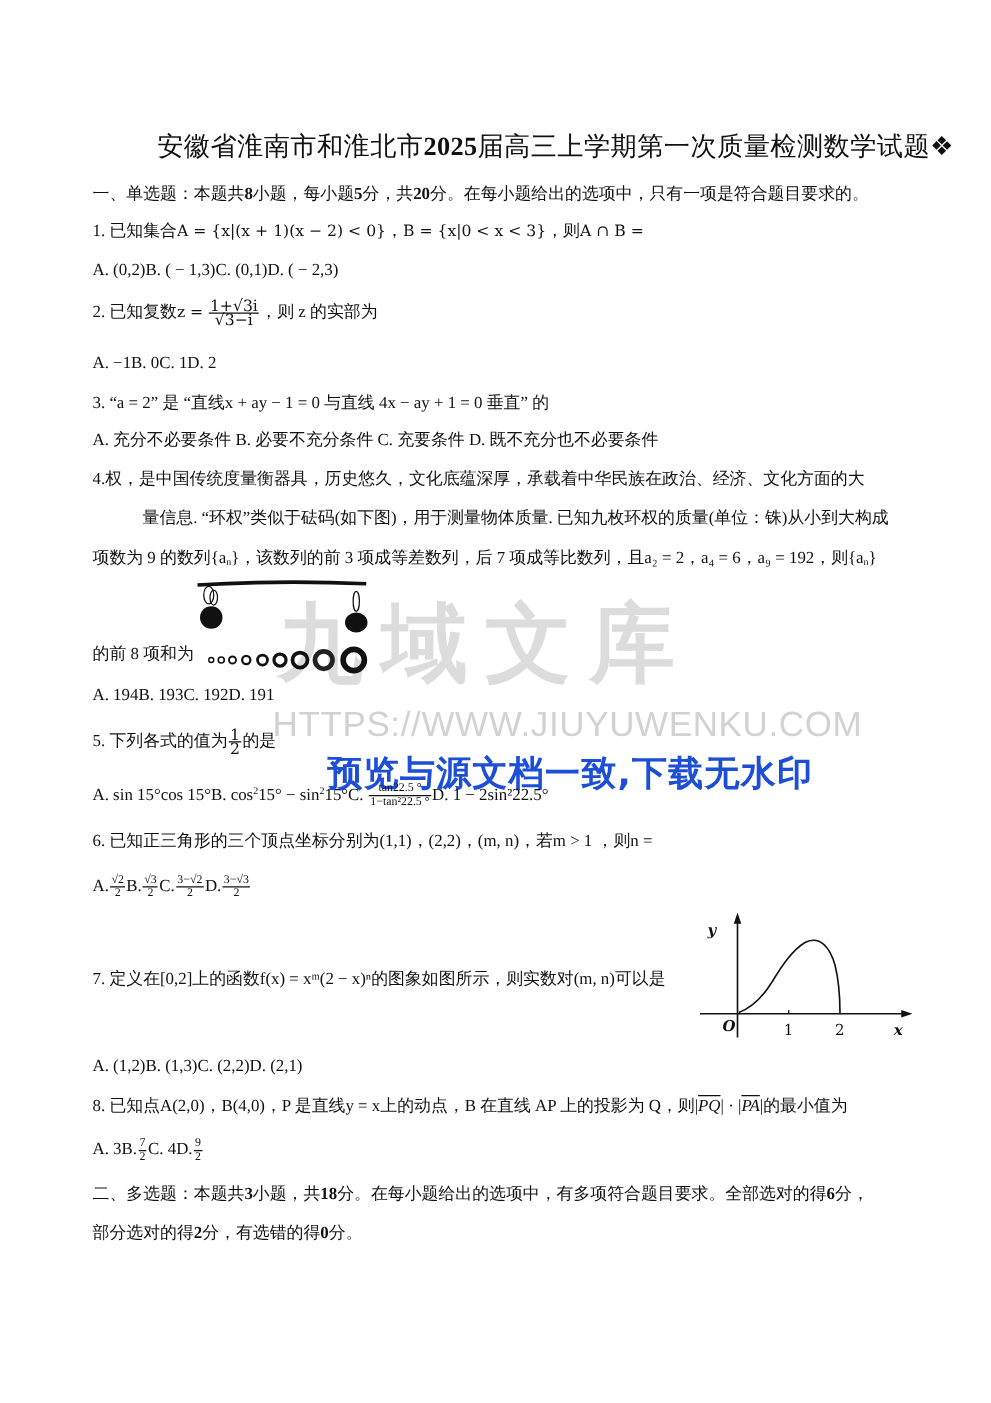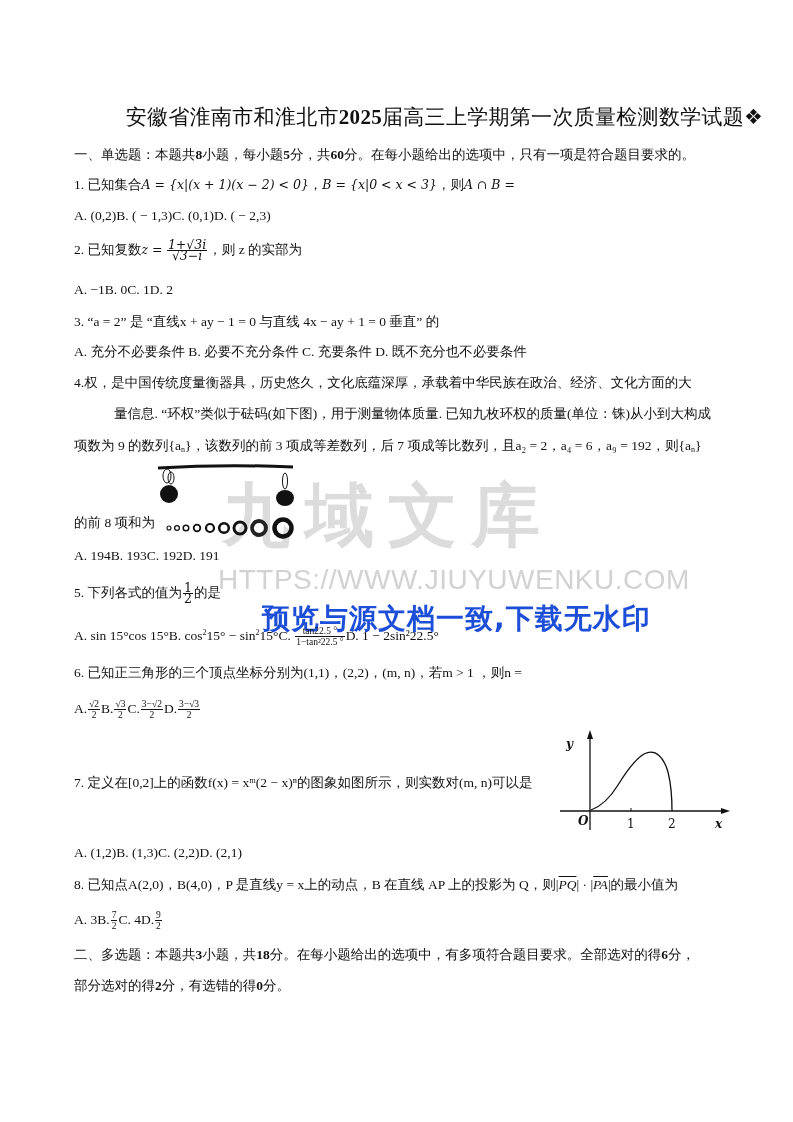--- a/index.html
+++ b/index.html
@@ -15,21 +15,21 @@
     }
     .title {
       position: absolute; left: 0; width: 793px; top: 104px; text-align: center;
       font-size: 21px; line-height: 26px; letter-spacing: 0.3px;
       white-space: nowrap;
       margin-left: 48px;
     }
     .title b { font-weight: bold; }
     .sec { font-size: 13.5px; }
     .sec b { font-weight: bold; }
-    .m { font-style: italic; font-family: "DejaVu Serif", serif; font-size: 12.5px; }
+    .m { font-family: "DejaVu Serif", serif; font-size: 12.5px; }
     .mr { font-family: "DejaVu Serif", serif; font-size: 12.5px; }
     .frac {
       display: inline-block; vertical-align: middle; text-align: center;
       font-size: 9.5px; line-height: 10px; margin: 0 1px;
     }
     .frac .num { display: block; border-bottom: 0.8px solid #111; padding: 0 1px; }
     .frac .den { display: block; padding: 0 1px; }
     sup { font-size: 8px; vertical-align: 5px; }
     sub { font-size: 8px; vertical-align: -2px; }
     .ovr { text-decoration: overline; font-style: italic; }
@@ -54,21 +54,21 @@
   <div class="wm wm-url">HTTPS://WWW.JIUYUWENKU.COM</div>
   <div class="wm wm-note">预览与源文档一致,下载无水印</div>
 
   <div class="text-layer">
 
     <div class="title">
       <span>安徽省淮南市和淮北市</span><b>2025</b><span>届高三上学期第一次质量检测数学试题❖</span>
     </div>
 
     <div class="line sec" style="top:146px;">
-      <span>一、单选题：本题共</span><b>8</b><span>小题，每小题</span><b>5</b><span>分，共</span><b>60</b><span>分。在每小题给出的选项中，只有一项是符合题目要求的。</span>
+      <span>一、单选题：本题共</span><b>8</b><span>小题，每小题</span><b>5</b><span>分，共</span><b>20</b><span>分。在每小题给出的选项中，只有一项是符合题目要求的。</span>
     </div>
 
     <div class="line" style="top:176px;">
       <span>1.</span>
       <span>已知集合</span><span class="m">A = {x|(x + 1)(x − 2) &lt; 0}</span><span>，</span><span class="m">B = {x|0 &lt; x &lt; 3}</span><span>，则</span><span class="m">A ∩ B =</span>
     </div>
     <div class="line" style="top:207px;">A. (0,2)B. ( − 1,3)C. (0,1)D. ( − 2,3)</div>
 
     <div class="line" style="top:240px;">
       <span>2.</span>

